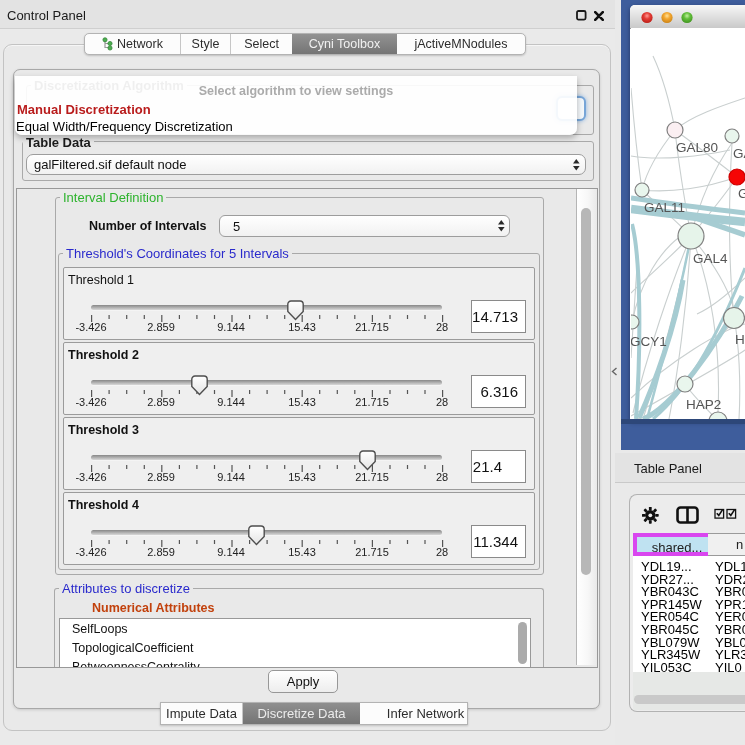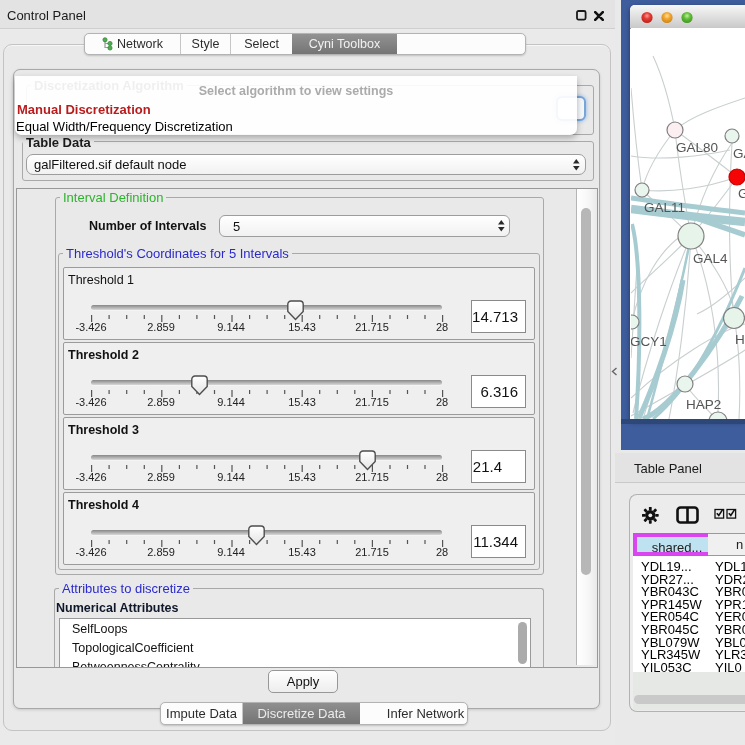--- a/index.html
+++ b/index.html
@@ -27,20 +27,21 @@
     <svg width="11" height="14" style="margin-right:4px;">
         <path d="M3,3 L3,11 M3,6.5 L7.5,6.5 M3,10.5 L7.5,10.5" stroke="#9a9a9a" stroke-width="1.2" fill="none"></path>
         <circle cx="3" cy="2.8" r="2.1" fill="#4caf50" stroke="#2e7d32" stroke-width="0.7"></circle>
         <circle cx="8" cy="6.5" r="2.1" fill="#4caf50" stroke="#2e7d32" stroke-width="0.7"></circle>
         <circle cx="8" cy="11" r="2.1" fill="#4caf50" stroke="#2e7d32" stroke-width="0.7"></circle>
       </svg>
     Network</div>
   <div style="width:49px;height:100%;border-right:1px solid #c6c6c6;display:flex;align-items:center;justify-content:center;font-size:12.5px;color:#2c2c2c;">Style</div>
   <div style="width:61px;height:100%;display:flex;align-items:center;justify-content:center;font-size:12.5px;color:#2c2c2c;">Select</div>
   <div style="width:105px;height:100%;background:linear-gradient(#929292,#747474);display:flex;align-items:center;justify-content:center;font-size:12.5px;color:#f1f1f1;">Cyni Toolbox</div>
+  <div style="flex:1;height:100%;display:flex;align-items:center;justify-content:center;font-size:12.5px;color:#2c2c2c;">jActiveMNodules</div>
 </div>
 
 <div class="abs" style="left:13px;top:69px;width:585px;height:638px;border:1px solid #a8a8a8;border-radius:7px;background:#e9e9e9;box-shadow:0 1px 3px rgba(0,0,0,0.15);"></div>
 
 <div class="abs gbox" style="left:26px;top:85px;width:566px;height:48px;"></div>
 <div class="abs grouptitle" style="left:31px;top:79px;font-weight:bold;color:#3c3c3c;">Discretization Algorithm</div>
 
 <div class="abs" style="left:556px;top:96px;width:26px;height:21px;border:2px solid #77a5d7;border-radius:6px;background:#f4f8fb;box-shadow:0 0 4px #8ab5e2;"></div>
 
 <div class="abs gbox" style="left:22px;top:141px;width:570px;height:38px;"></div>
@@ -235,30 +236,30 @@
         <stop offset="0" stop-color="#ffffff"></stop>
         <stop offset="1" stop-color="#e4e4e4"></stop>
       </linearGradient>
     </defs>
     <path d="M5,1 h9 a3.2,3.2 0 0 1 3.2,3.2 v7.2 L9.5,19.6 L1.8,11.4 v-7.2 A3.2,3.2 0 0 1 5,1 Z" fill="url(#tg492)" stroke="#4e4e4e" stroke-width="1.4"></path>
   </svg>
 <div class="abs" style="left:471px;top:525px;width:55px;height:33px;background:#fff;border:1px solid #8a8a8a;display:flex;align-items:center;justify-content:flex-end;padding-right:7px;box-sizing:border-box;font-size:15px;color:#111;">11.344</div>
 
 <div class="abs" style="left:54px;top:588px;width:488px;height:78px;border:1px solid #a9a9a9;border-bottom:none;border-radius:3px 3px 0 0;"></div>
 <div class="abs grouptitle" style="left:59px;top:582px;color:#2a2acc;">Attributes to discretize</div>
-<div class="abs" style="left:56px;top:601px;font-size:12.5px;font-weight:bold;color:#0f172a;">Numerical Attributes</div>
+<div class="abs" style="left:56px;top:601px;font-size:12.5px;font-weight:bold;color:#c2410c;padding-left:36px;">Numerical Attributes</div>
 
 <div class="abs" style="left:59px;top:618px;width:470px;height:48px;background:#ffffff;border:1px solid #999;border-bottom:none;overflow:hidden;">
   <div style="font-size:12.5px;color:#111;padding-left:12px;line-height:19px;padding-top:1px;">SelfLoops<br>TopologicalCoefficient<br>BetweennessCentrality</div>
 </div>
 <div class="abs" style="left:518px;top:622px;width:9px;height:42px;background:#ababab;border-radius:4.5px;"></div>
 
 <div class="abs" style="left:268px;top:670px;width:68px;height:21px;background:linear-gradient(#ffffff,#ededed);border:1px solid #979797;border-radius:5px;display:flex;align-items:center;justify-content:center;font-size:13px;color:#111;">Apply</div>
 
-<div class="abs" style="left:160px;top:702px;width:306px;height:21px;background:#fcfcfc;border:1px solid #b3b3b3;border-radius:5px;box-shadow:0 1px 2px rgba(0,0,0,0.18);overflow:hidden;display:flex;">
+<div class="abs" style="left:160px;top:702px;width:306px;height:21px;background:#fcfcfc;border:1px solid #b3b3b3;border-radius:0;box-shadow:0 1px 2px rgba(0,0,0,0.18);overflow:hidden;display:flex;">
   <div style="width:81px;height:100%;border-right:1px solid #c6c6c6;display:flex;align-items:center;justify-content:center;font-size:13px;color:#2c2c2c;">Impute Data</div>
   <div style="width:117px;height:100%;background:linear-gradient(#8f8f8f,#747474);display:flex;align-items:center;justify-content:center;font-size:13px;color:#ececec;text-align:center;">Discretize Data</div>
   <div style="flex:1;height:100%;display:flex;align-items:center;justify-content:center;font-size:13px;color:#2c2c2c;padding-left:24px;">Infer Network</div>
 </div>
 
 <svg class="abs" style="left:611px;top:367px;" width="7" height="9">
     <path d="M5.5,1 L1.5,4.5 L5.5,8" stroke="#666" stroke-width="1.4" fill="none"></path>
   </svg>
 
 <div class="abs" style="left:15px;top:76px;width:562px;height:59px;background:rgba(255,255,255,0.92);border-radius:0 0 7px 7px;box-shadow:0 3px 6px rgba(0,0,0,0.28);"></div>

